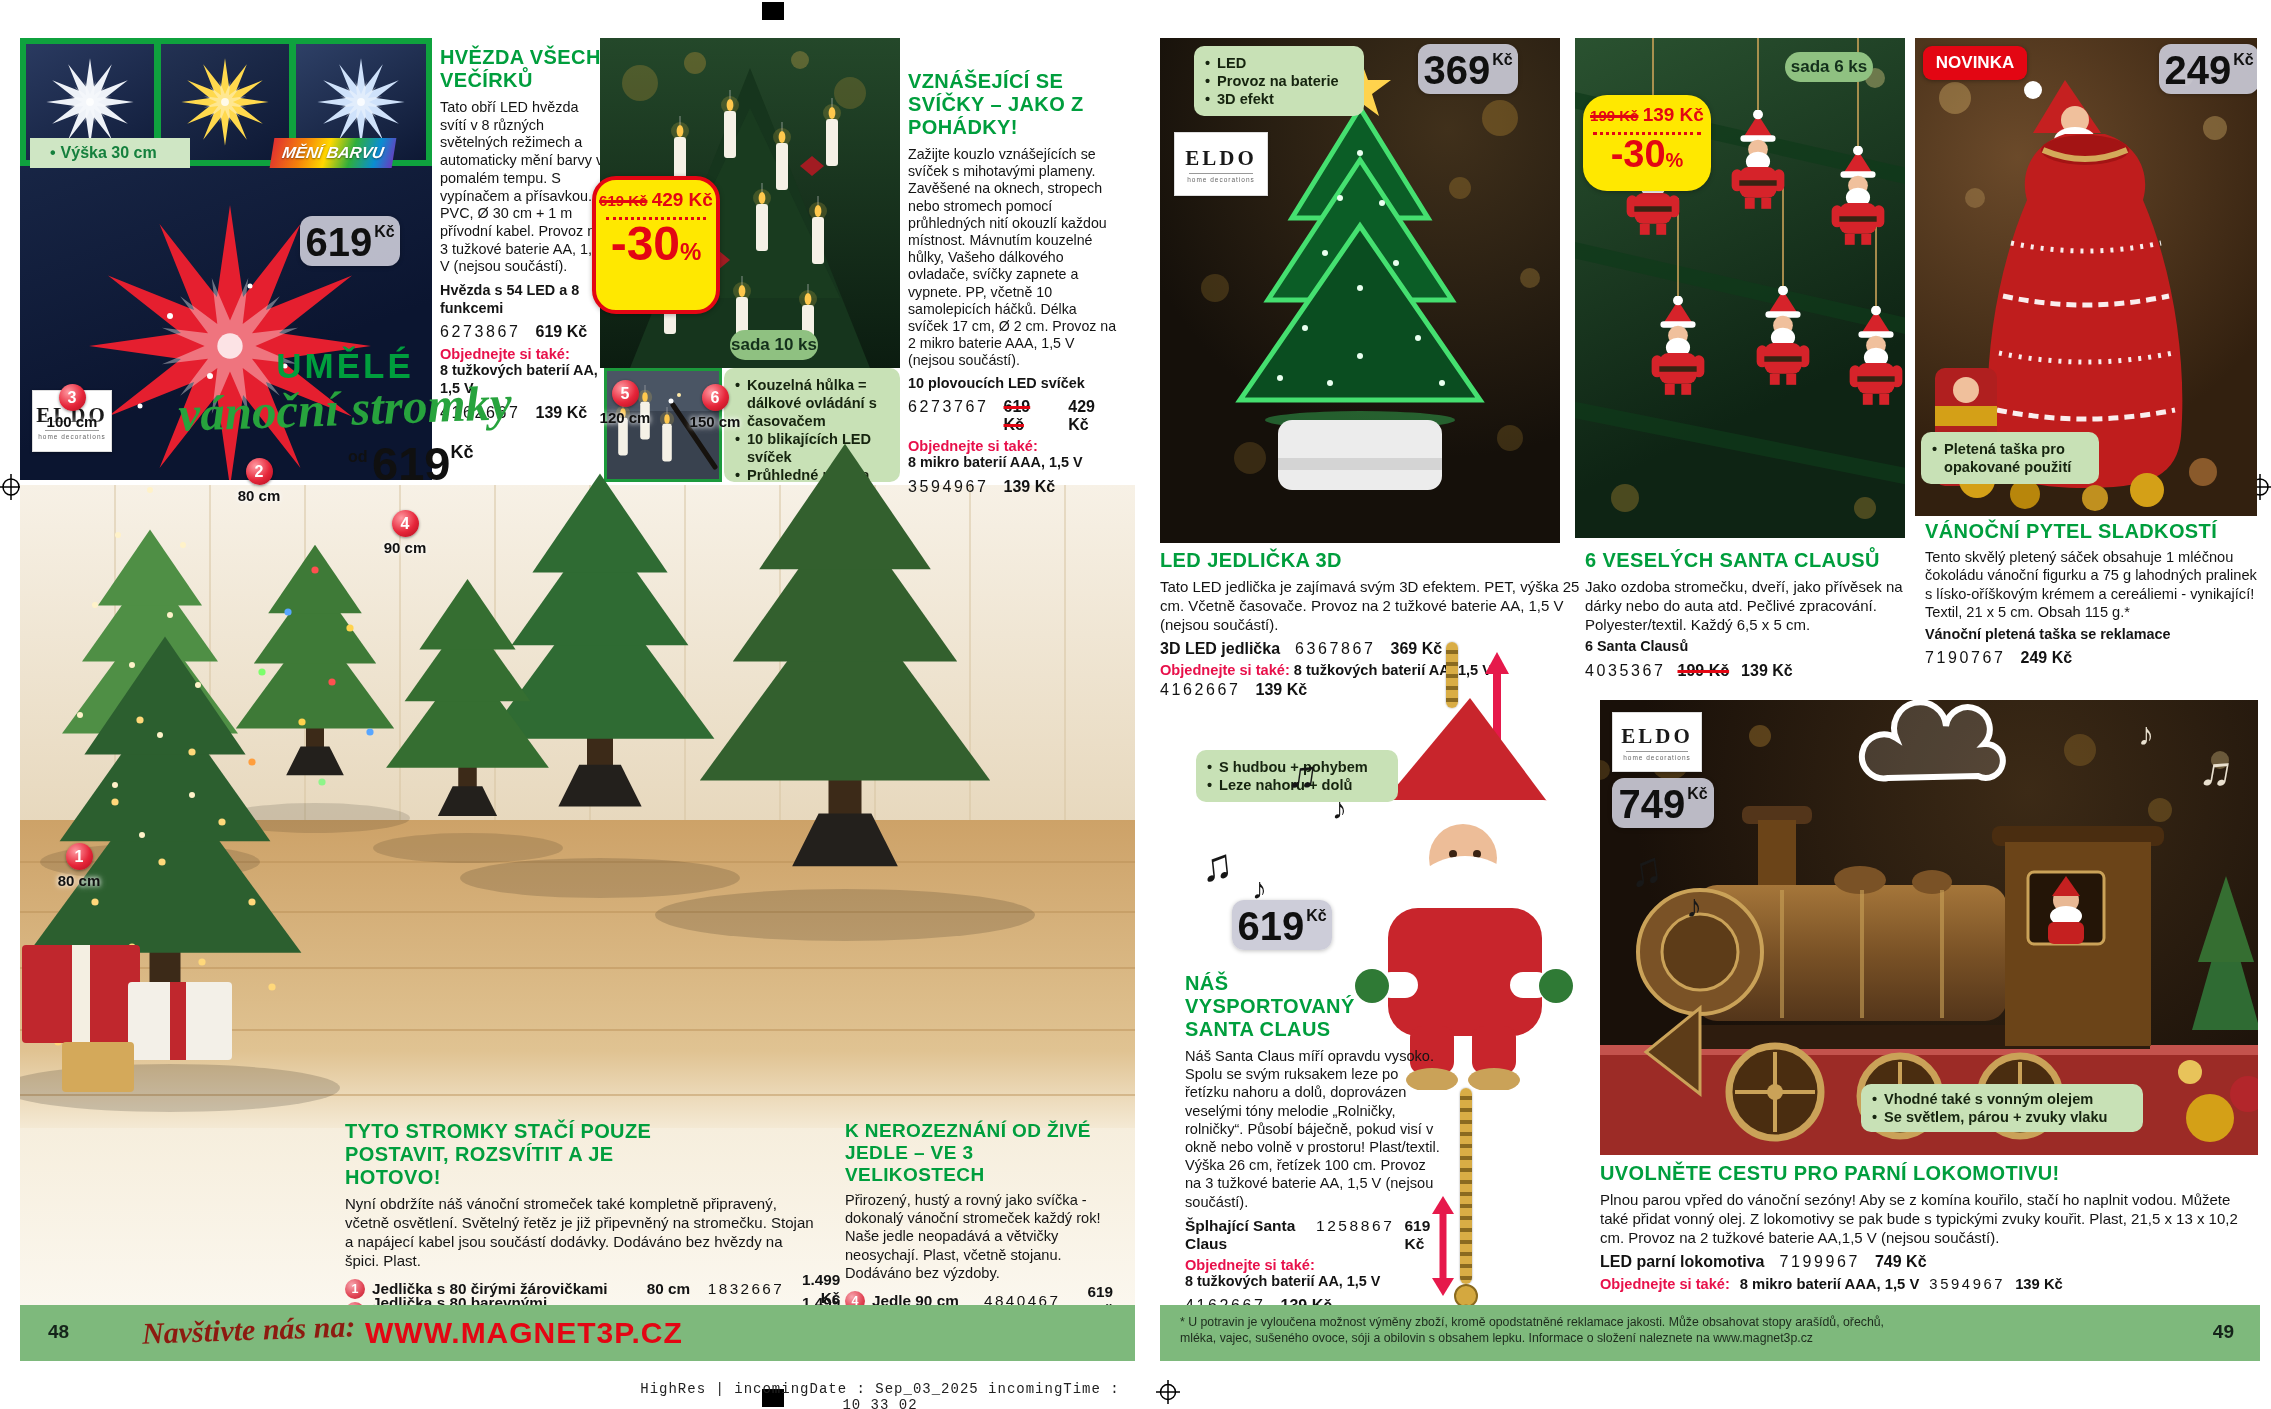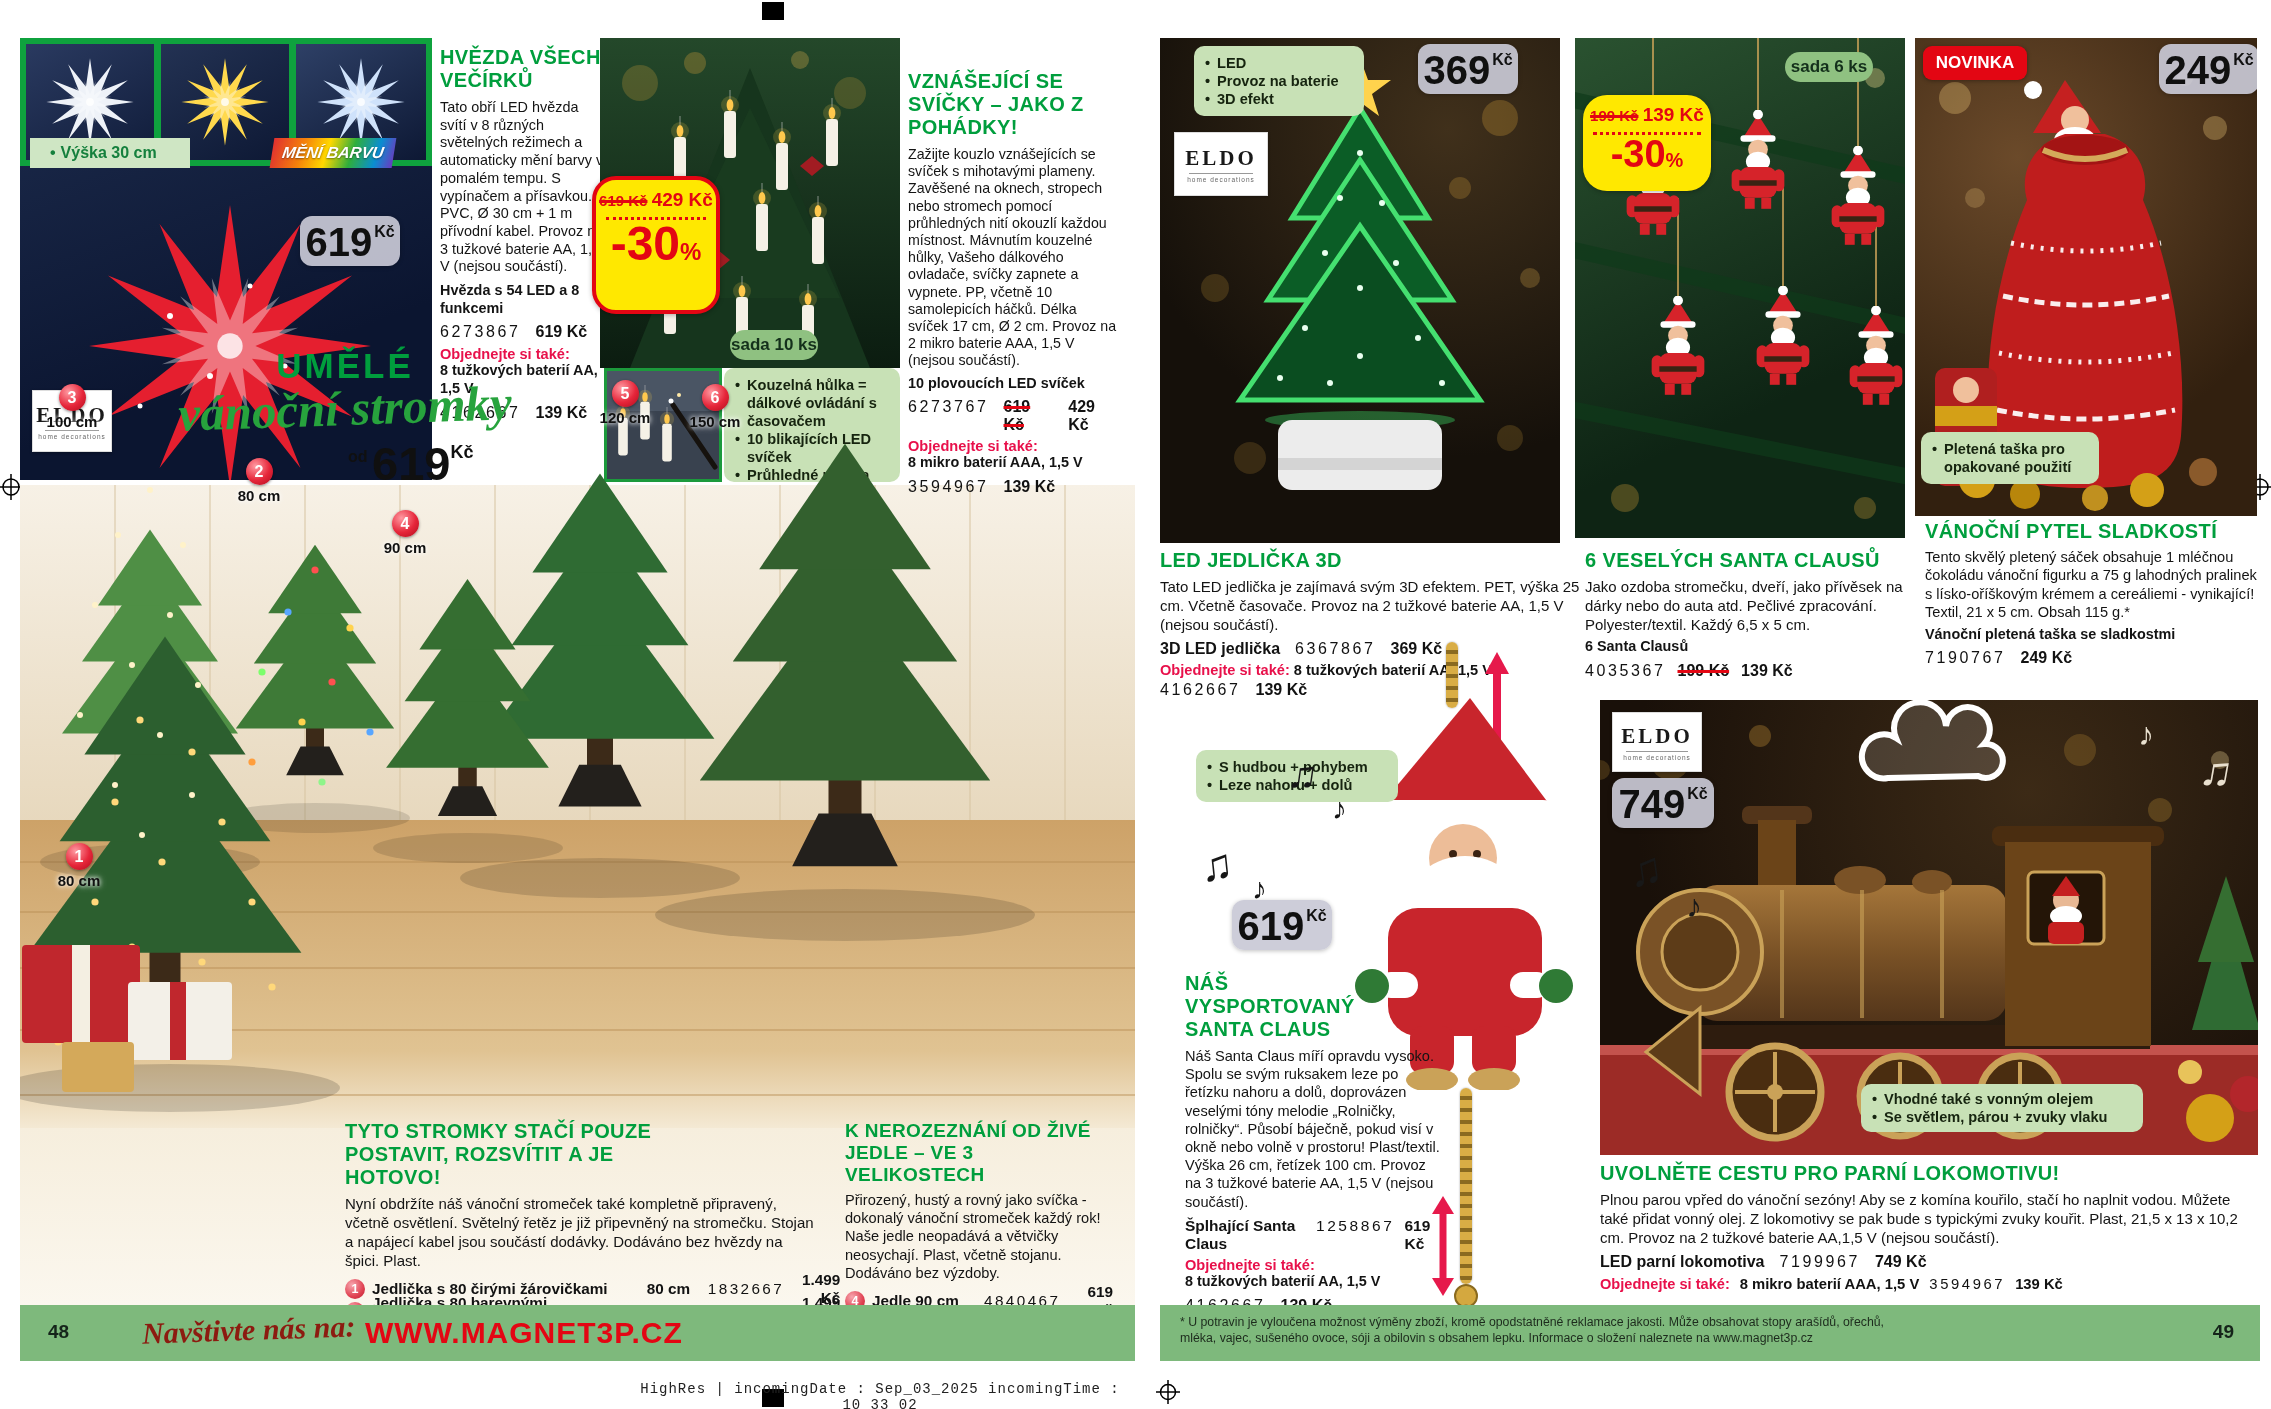--- a/index.html
+++ b/index.html
@@ -621,21 +621,21 @@
     <div class="lgreenbox ab" style="left:6px;top:394px;width:158px;">
       <ul>
           <li>Pletená taška pro opakované použití</li>
         </ul>
     </div>
   </div>
 
   <div class="ab" style="left:1925px;top:520px;width:336px;">
     <div class="gh gh20">VÁNOČNÍ PYTEL SLADKOSTÍ</div>
     <div class="body-t" style="margin-top:5px;font-size:14.6px;line-height:18.4px;">Tento skvělý pletený sáček obsahuje 1 mléčnou čokoládu vánoční figurku a 75 g lahodných pralinek s lísko-oříškovým krémem a cereáliemi - vynikající! Textil, 21 x 5 cm. Obsah 115 g.*</div>
-    <div class="body-t semib" style="margin-top:4px;">Vánoční pletená taška se sladkostmi</div>
+    <div class="body-t semib" style="margin-top:4px;">Vánoční pletená taška se reklamace</div>
     <div class="pline">
       <span class="pcode">7190767</span>
       <span class="pprice">249 Kč</span>
     </div>
   </div>
 
   <div class="chain ab" style="left:1446px;top:642px;width:12px;height:66px;"></div>
   <div class="chain ab" style="left:1460px;top:1088px;width:12px;height:196px;"></div>
   <svg class="ab" style="left:1452px;top:1282px;" width="28" height="30">
     <circle cx="14" cy="14" r="11" fill="#d4a83f" stroke="#8a6a1f" stroke-width="2"></circle>

